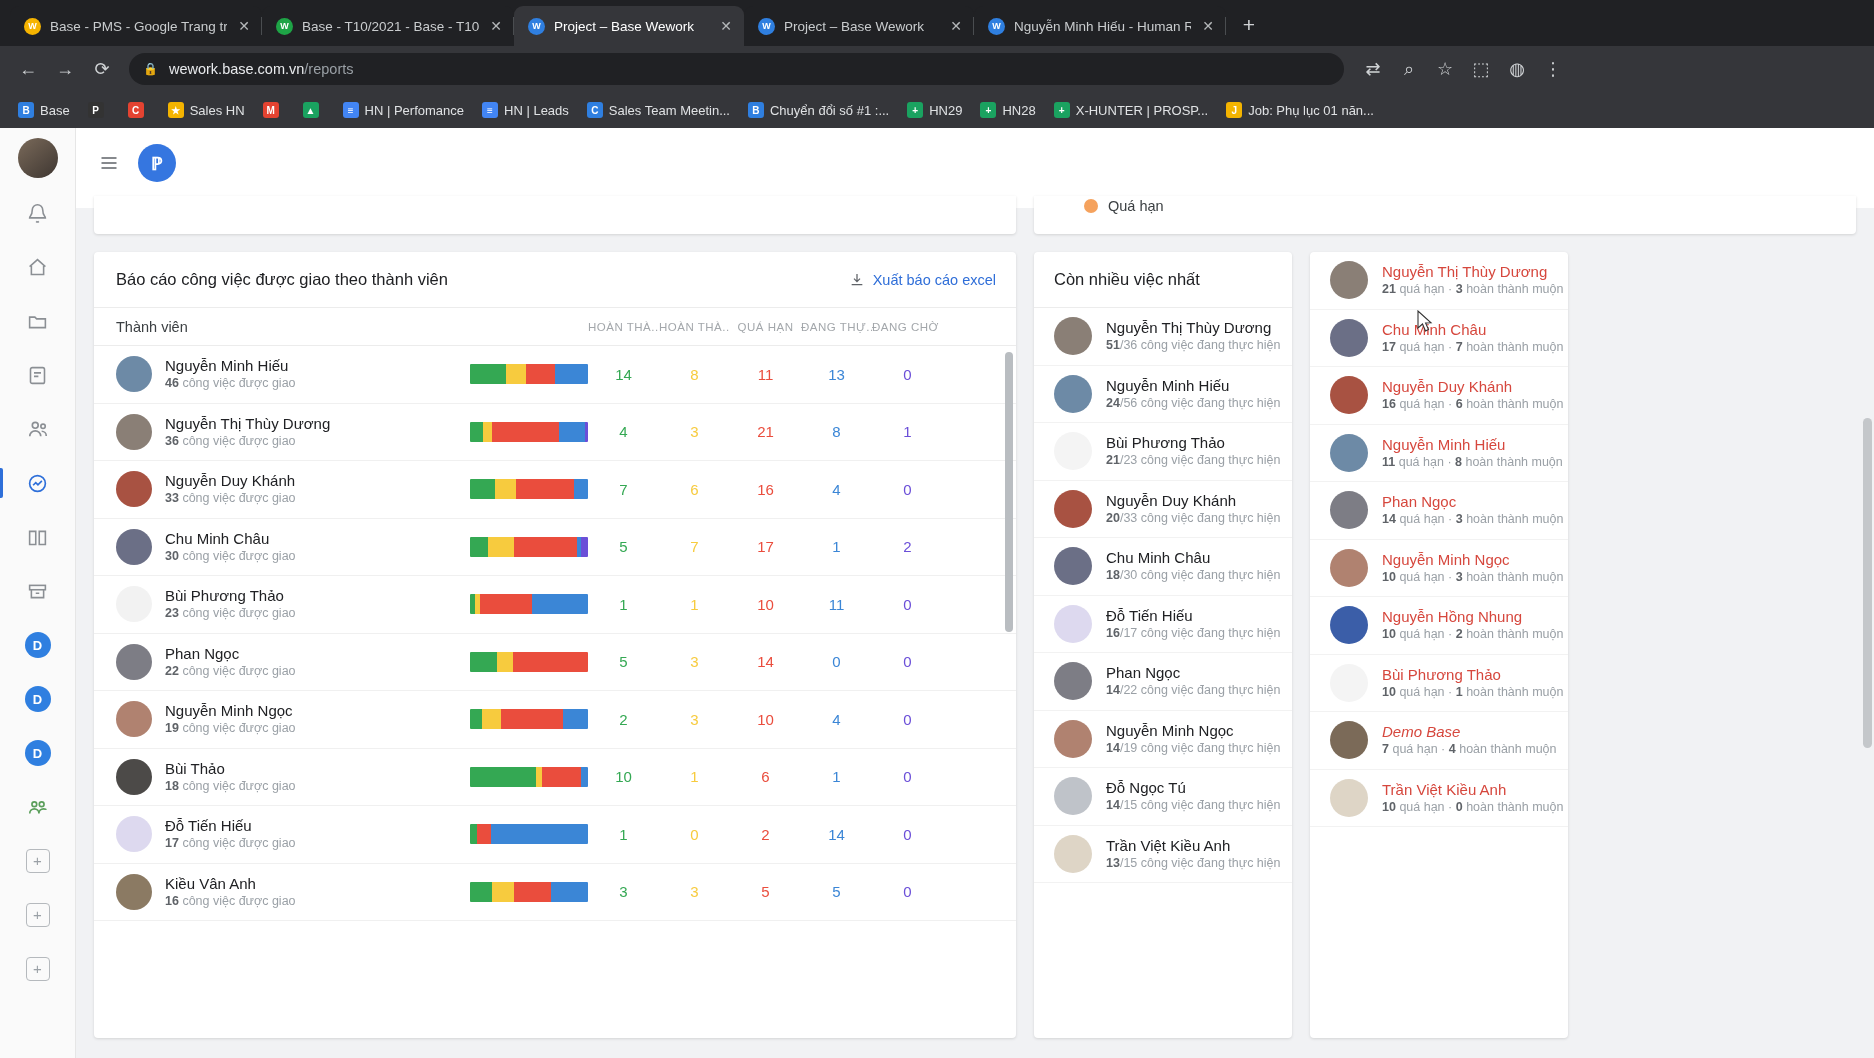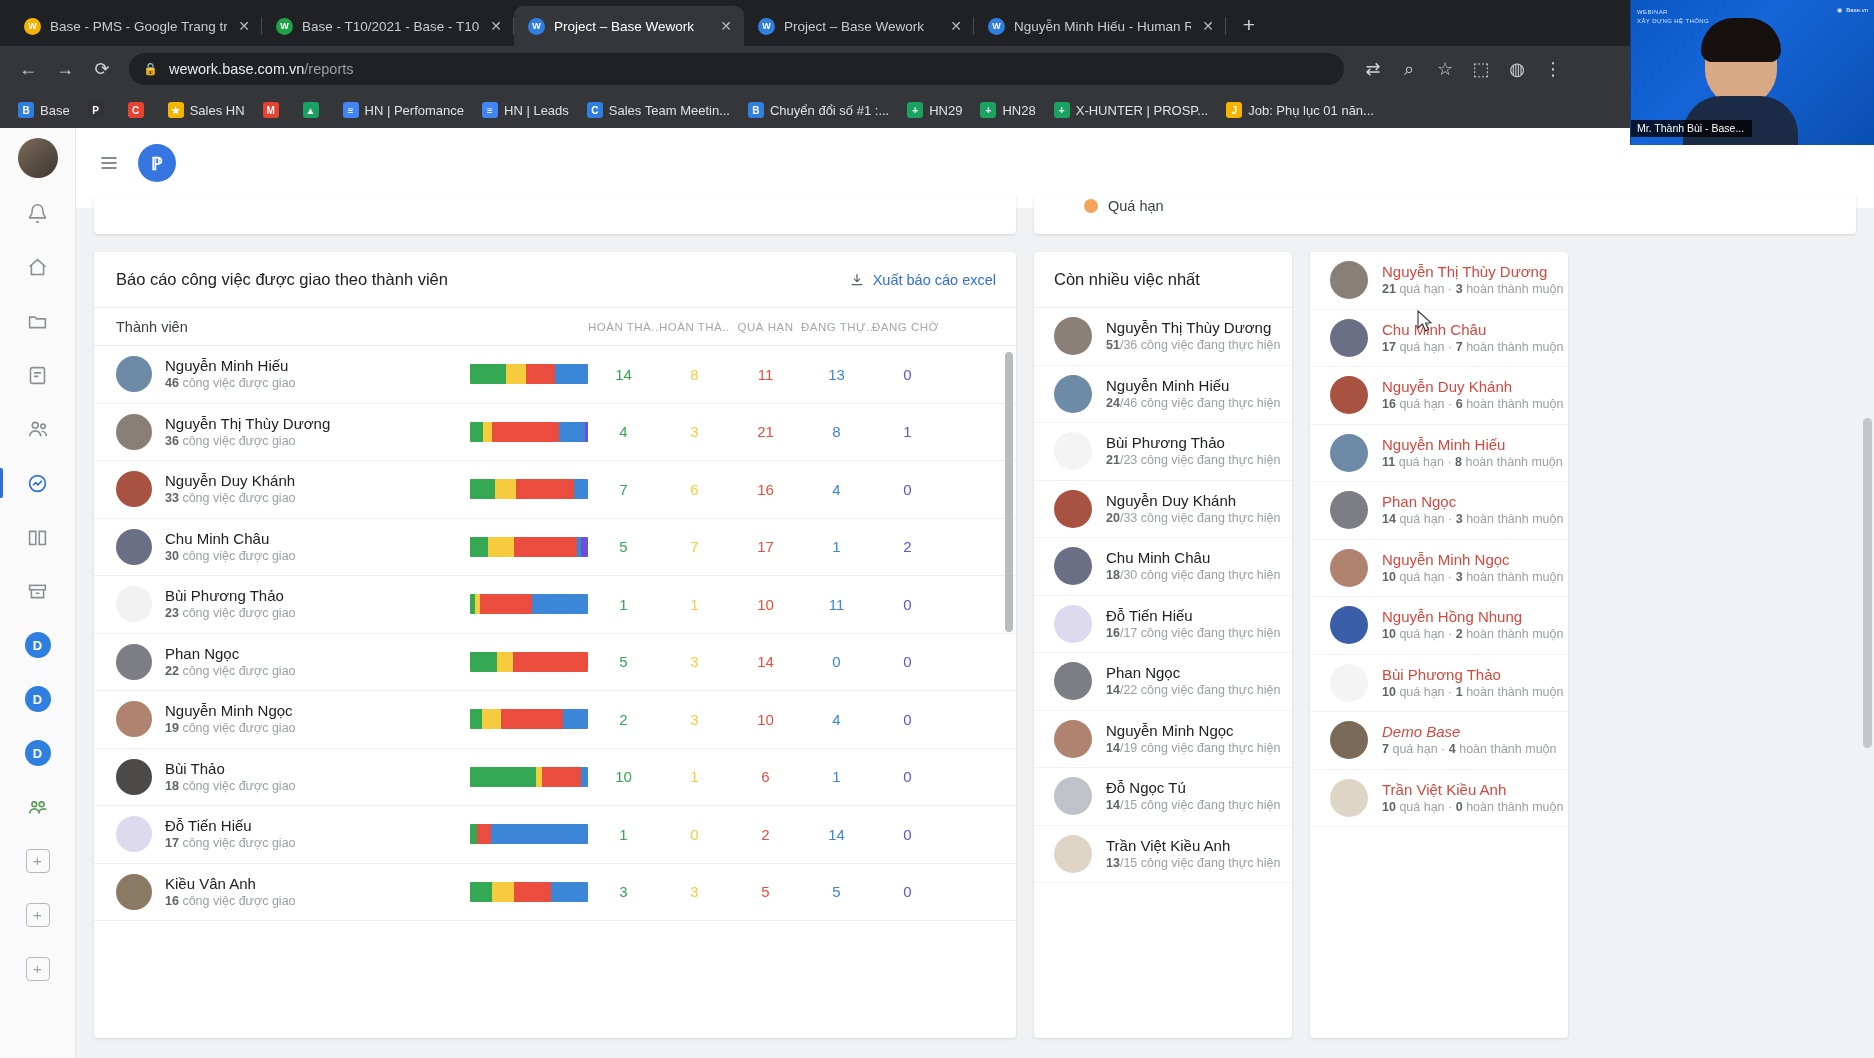--- a/index.html
+++ b/index.html
@@ -693,21 +693,21 @@
                 <div class="s-av" style="background:#8a7f76"></div>
                 <div>
                   <div class="s-name">Nguyễn Thị Thùy Dương</div>
                   <div class="s-sub"><b>51</b><span class="sep">/36</span> <span class="sfx">công việc đang thực hiện</span></div>
                 </div>
               </div>
               <div class="srow">
                 <div class="s-av" style="background:#6d8aa6"></div>
                 <div>
                   <div class="s-name">Nguyễn Minh Hiếu</div>
-                  <div class="s-sub"><b>24</b><span class="sep">/46</span> <span class="sfx">công việc đang thực hiện</span></div>
+                  <div class="s-sub"><b>24</b><span class="sep">/56</span> <span class="sfx">công việc đang thực hiện</span></div>
                 </div>
               </div>
               <div class="srow">
                 <div class="s-av" style="background:#f4f4f4"></div>
                 <div>
                   <div class="s-name">Bùi Phương Thảo</div>
                   <div class="s-sub"><b>21</b><span class="sep">/23</span> <span class="sfx">công việc đang thực hiện</span></div>
                 </div>
               </div>
               <div class="srow">
@@ -835,35 +835,19 @@
                 </div>
               </div>
             </div>
         </div>
       </div>
     </div>
 
     <div class="pagescroll"></div>
   </div>
 
-  <div class="webcam">
-    <div class="wc-badge">
-      <div>WEBINAR</div>
-      <div>XÂY DỰNG HỆ THỐNG</div>
-    </div>
-    <div class="wc-logo">
-        <span>◉</span>
-        <span>Base.vn</span>
-      </div>
-    <div class="wc-face">
-      <div class="wc-head"></div>
-        <div class="wc-hair"></div>
-        <div class="wc-body"></div>
-    </div>
-    <div class="wc-name">Mr. Thành Bùi - Base...</div>
-  </div>
 
   <div class="cursor">
     <svg width="18" height="24" viewBox="0 0 18 24">
         <path d="M1 1 L1 18 L5.5 14 L8.5 21 L11.5 19.6 L8.6 13 L14 12.8 Z" fill="#fff" stroke="#333" stroke-width="1.1"></path>
       </svg>
   </div>
 </div>
 
 </body></html>

